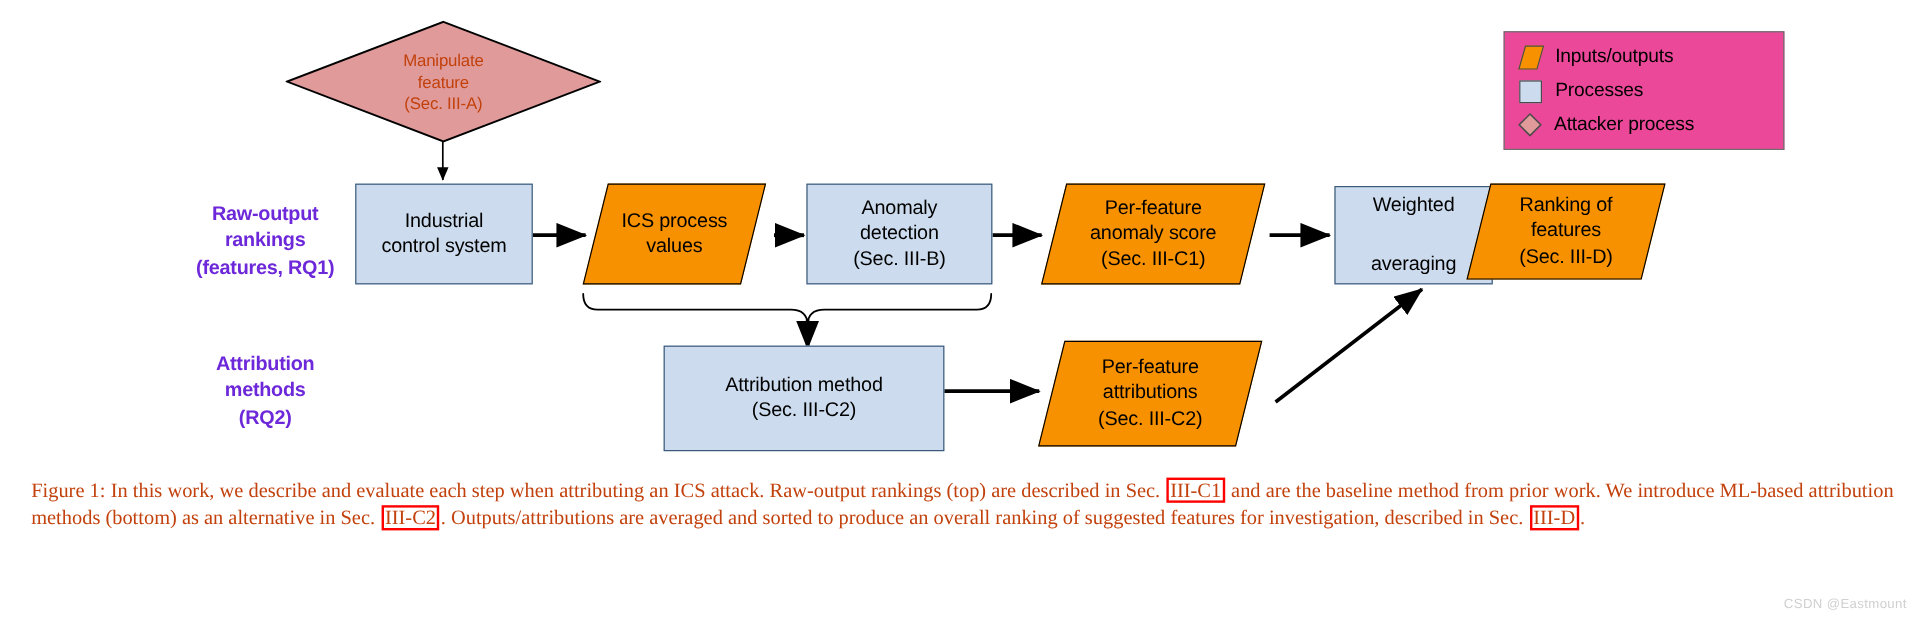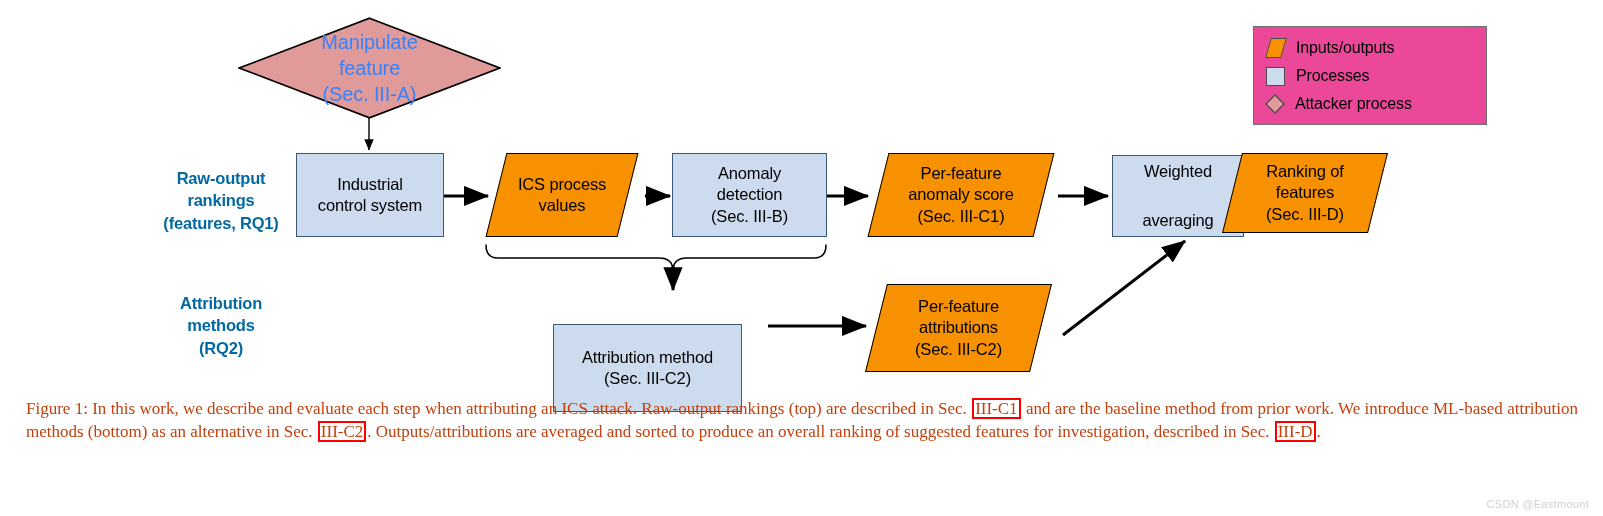--- a/index.html
+++ b/index.html
@@ -91,33 +91,33 @@
   }
   .diamond-label {
     position: absolute;
     left: 0; top: 0;
     width: 100%; height: 100%;
     display: flex;
     flex-direction: column;
     align-items: center;
     justify-content: center;
     text-align: center;
-    font-size: 20px;
+    font-size: 14px;
     line-height: 1.30;
-    color: #3b82f6;
+    color: #c2410c;
     letter-spacing: -0.15px;
   }
 
   .rowlabel {
     position: absolute;
     text-align: center;
     font-weight: bold;
     font-size: 16.5px;
     line-height: 1.35;
-    color: #0369a1;
+    color: #6d28d9;
     letter-spacing: -0.2px;
   }
 
   
   #legend {
     position: absolute;
     left: 1253px;
     top: 26px;
     width: 234px;
     height: 99px;
@@ -295,21 +295,21 @@
 
     <div class="io-wrap" style="left:1232px; top:153px; width:146px; height:80px;">
       <div class="io-skew"></div>
       <div class="io-label">
         <div>Ranking of</div>
         <div>features</div>
         <div>(Sec. III-D)</div>
       </div>
     </div>
 
-    <div class="node proc" style="left:553px; top:288px; width:189px; height:88px;margin-top:36px;">
+    <div class="node proc" style="left:553px; top:288px; width:234px; height:88px;">
       <div>Attribution method</div>
       <div>(Sec. III-C2)</div>
     </div>
 
     <div class="io-wrap" style="left:876px; top:284px; width:165px; height:88px;">
       <div class="io-skew"></div>
       <div class="io-label">
         <div>Per-feature</div>
         <div>attributions</div>
         <div>(Sec. III-C2)</div>

